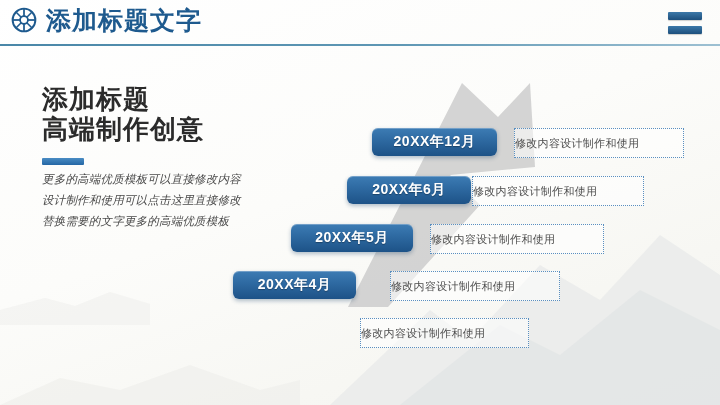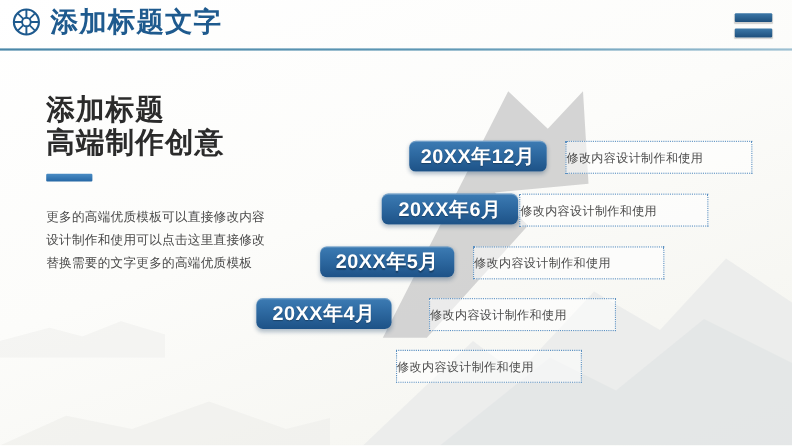--- a/index.html
+++ b/index.html
@@ -114,41 +114,42 @@
     letter-spacing: 1px;
   }
   .accent-bar {
     margin-top: 14px;
     width: 42px;
     height: 7px;
     border-radius: 1px;
     background: linear-gradient(180deg, #4a8cc4 0%, #2567a5 100%);
   }
   .lead-body {
-    margin-top: 23px;
+    margin-top: 4px;
     font-size: 11.5px;
     line-height: 21px;
     color: #4a4a4a;
     letter-spacing: 0.2px;
     width: 200px;
+    font-style: italic;
   }
 
   
   .steps {
     position: absolute;
     inset: 0;
   }
   .step {
     position: absolute;
     display: flex;
     align-items: center;
     justify-content: center;
     border-radius: 6px;
     color: #ffffff;
-    font-size: 18px;
+    font-size: 14px;
     font-weight: bold;
     letter-spacing: 0.5px;
     white-space: nowrap;
     background: linear-gradient(180deg, #3d7cb4 0%, #2f6ba3 40%, #1d5287 100%);
     box-shadow: 0 2px 4px rgba(20,60,100,0.32), inset 0 1px 0 rgba(255,255,255,0.28);
     text-shadow: 0 1px 1px rgba(0,0,0,0.3);
   }
   .desc {
     position: absolute;
     display: flex;

